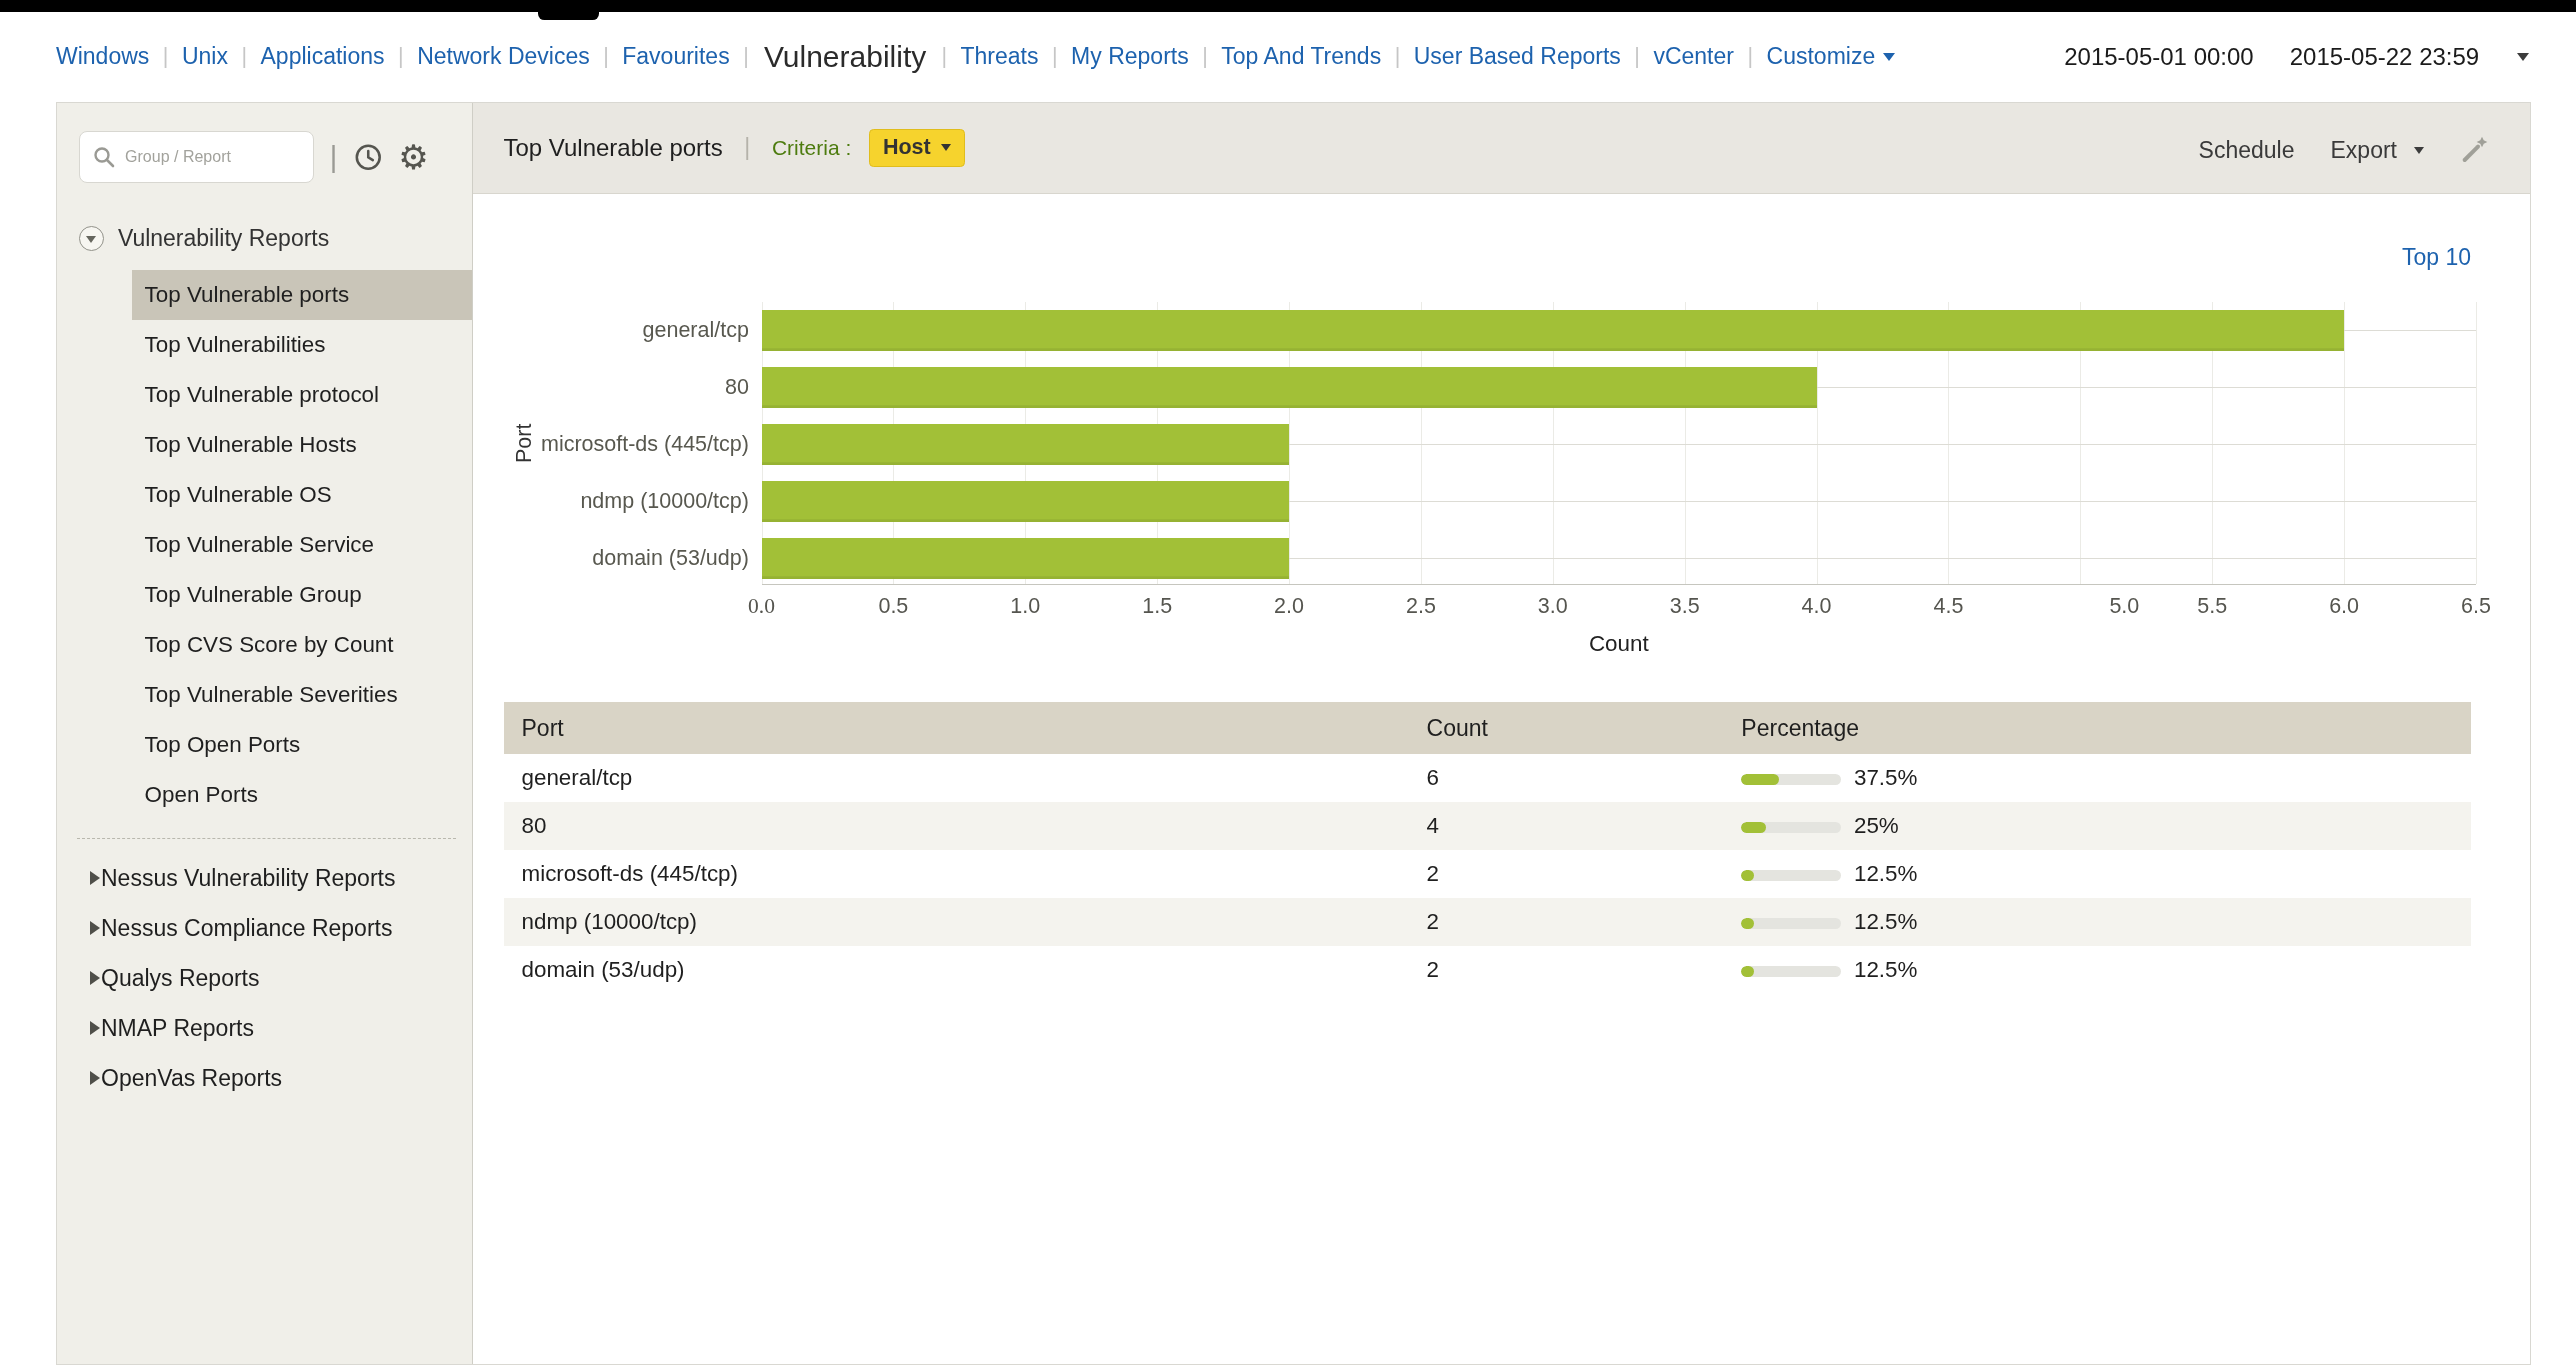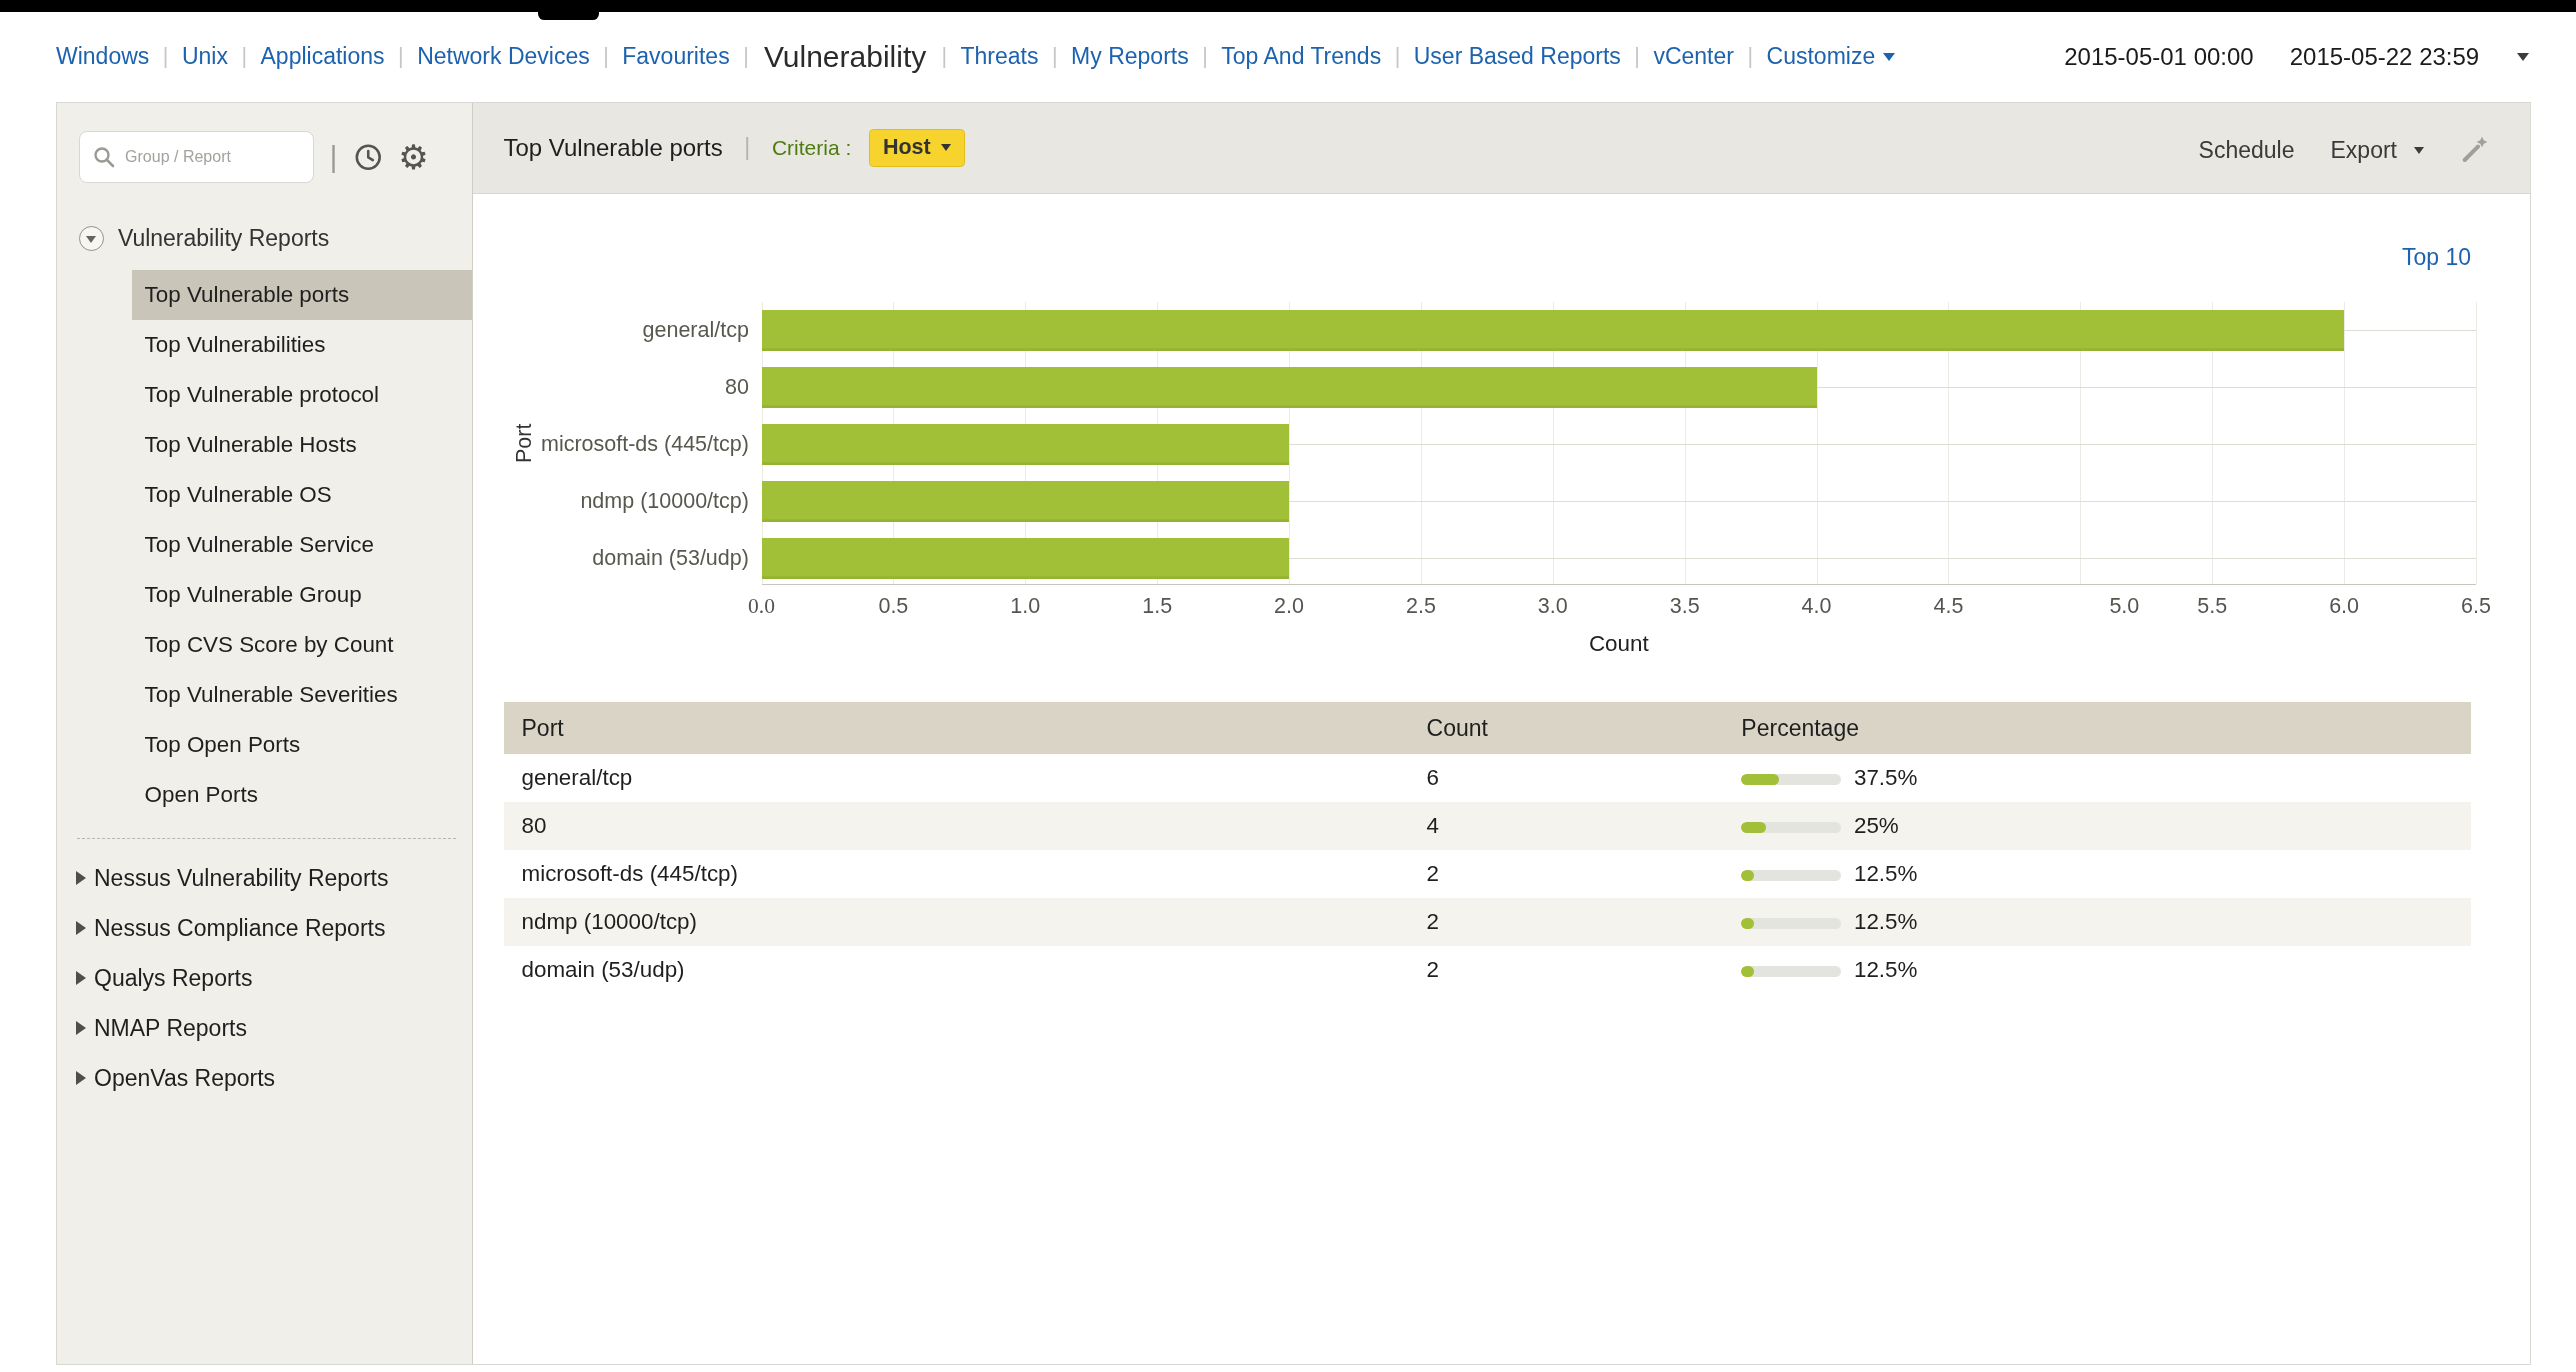--- a/index.html
+++ b/index.html
@@ -32,21 +32,21 @@
   .search-box input::placeholder{color:#a2a29c}
   .vsep{color:#9a9a94;font-size:29px;font-weight:300;margin:0 1.8px}
   .icon-btn{display:inline-flex;align-items:center;justify-content:center;cursor:pointer}
   .gear-glyph{font-size:34px;color:#55554f;line-height:1}
   .section-head{display:flex;align-items:center;gap:14.4px;padding:20px 21.5px 18px 21.5px;font-size:23px;color:#333;cursor:pointer}
   .minus-circle{width:25px;height:25px;border-radius:50%;border:1.8px solid #92928a;display:inline-flex;align-items:center;justify-content:center;background:#f7f6f1}
   .mc-caret{width:0;height:0;border-left:5.4px solid transparent;border-right:5.4px solid transparent;border-top:7.2px solid #66665e;margin-top:1.8px}
   .report-item{height:50px;line-height:50px;margin-left:75px;padding-left:12.6px;font-size:22.4px;color:#1f1f1f;cursor:pointer;white-space:nowrap}
   .report-item.selected{background:var(--selected-item-bg,#c9c5b8)}
   .dashed{border-bottom:1.8px dashed #b9b8ae;margin:18px 16px 14.4px 20px}
-  .group-item{display:flex;align-items:center;gap:8px;height:50px;padding:0 19px;font-size:23px;color:#1f1f1f;cursor:pointer;white-space:nowrap}
+  .group-item{display:flex;align-items:center;gap:1px;height:50px;padding:0 33px;font-size:23px;color:#1f1f1f;cursor:pointer;white-space:nowrap}
   .tri-right{width:0;height:0;border-top:7.2px solid transparent;border-bottom:7.2px solid transparent;border-left:10px solid #4f4f49}
 
   
   .main{flex:1;display:flex;flex-direction:column;min-width:0;background:#fff}
   .main-header{height:91px;background:var(--panel-header-bg,#e9e7e1);border-bottom:0.9px solid #d8d6ce;display:flex;align-items:center;gap:18px;padding:0 38px 0 30.5px}
   .mh-title{font-size:24px;color:#1f1f1f;white-space:nowrap}
   .mh-sep{color:#b5b3aa;font-size:23px;margin:0 3.6px}
   .criteria-label{font-size:21px;color:#4d7c0f}
   .chip{background:var(--chip-yellow,#f6d32d);border:0.9px solid #e0bd1d;border-radius:4.5px;padding:5.4px 12.6px;font-size:21.5px;font-weight:bold;color:#333;display:inline-flex;align-items:center;gap:9px;cursor:pointer}
   .chip .caret{border-top-color:#333;margin-left:1.8px}

